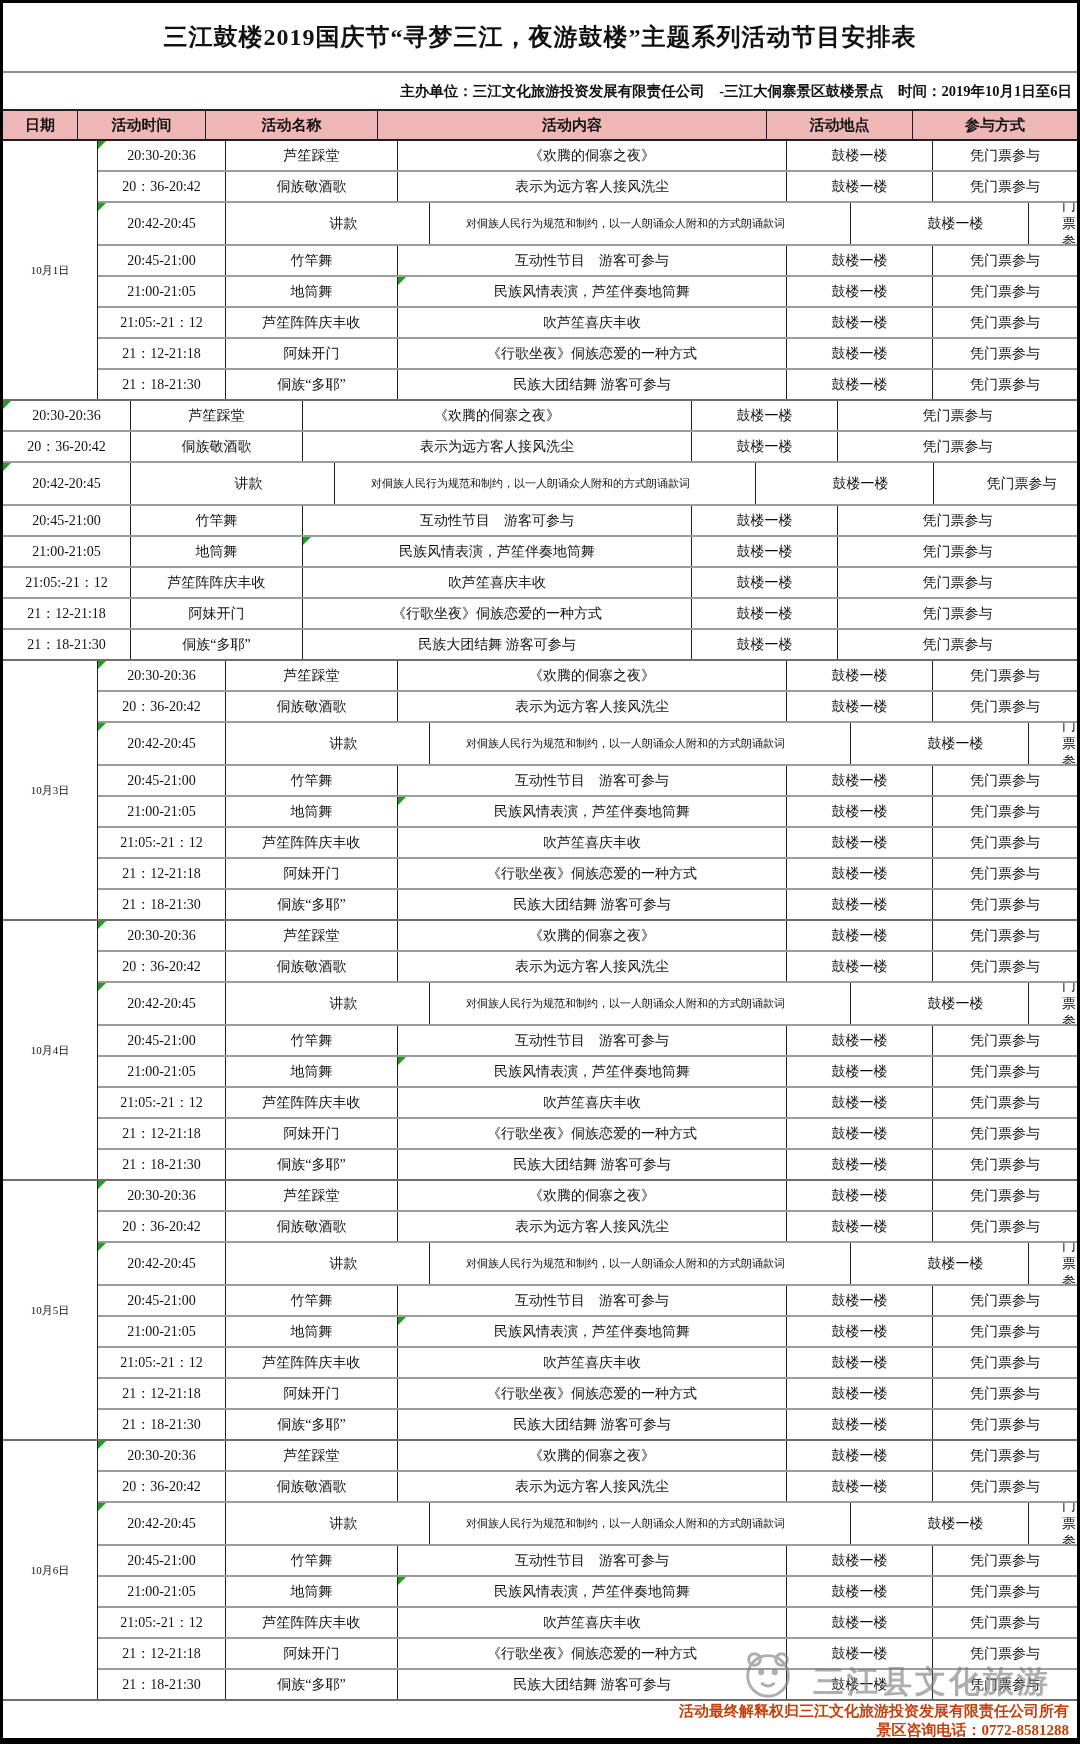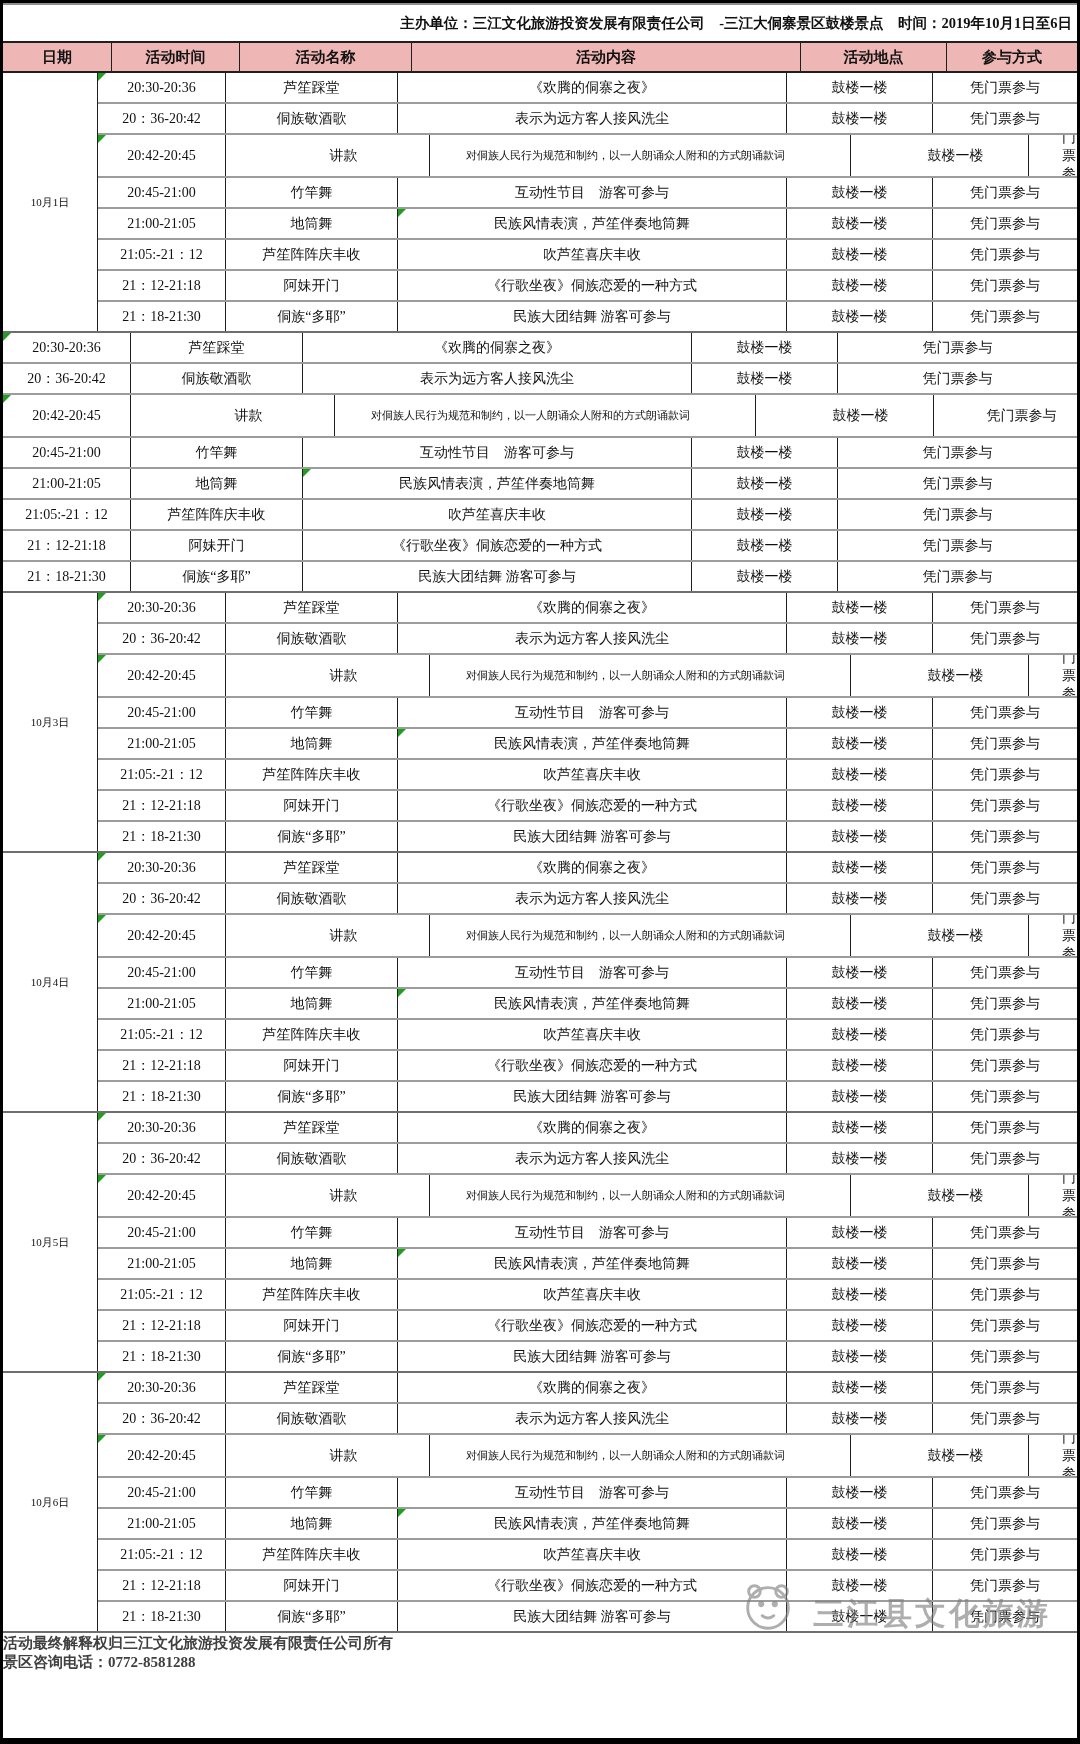--- a/index.html
+++ b/index.html
@@ -16,21 +16,21 @@
                 padding-right:5px;font-size:14.5px;font-weight:bold;font-family:Liberation Serif, serif;}
 
   
   .thead{display:flex;height:32px;box-sizing:border-box;background:var(--pink,#efb6b6);
          border-top:2px solid #1f1f1f;border-bottom:2px solid #1f1f1f;
          font-weight:bold;font-size:15px;}
   .hcell{display:flex;align-items:center;justify-content:center;box-sizing:border-box;
          border-right:1px solid #1f1f1f;}
   .hcell:last-child{border-right:none;}
 
-  .c-date{width:109px;}
+  .c-date{width:75px;}
   .c-time{width:128px;}
   .c-name{width:172px;}
   .c-content{width:389px;}
   .c-loc{width:146px;}
   .c-part{flex:1;}
 
   .tgroup{display:flex;box-sizing:border-box;border-bottom:2px solid #6e6e6e;}
   .datecell{width:95px;box-sizing:border-box;border-right:1px solid #1f1f1f;
             display:flex;align-items:center;justify-content:center;font-size:11px;}
   .grows{flex:1;display:flex;flex-direction:column;}
@@ -41,32 +41,33 @@
          box-sizing:border-box;border-right:1px solid #1f1f1f;font-size:14px;
          overflow:hidden;text-align:center;}
   .gcell:last-child{border-right:none;}
   .gcell.left-wrap{justify-content:flex-start;text-align:left;
                    padding:1px 4px;line-height:1.32;font-size:11px;}
   .flag{position:absolute;top:0;left:0;width:0;height:0;
         border-top:8px solid var(--flag-green,#1f9e1f);border-right:8px solid transparent;}
 
   
   .footer{position:relative;height:38px;padding-top:1px;}
-  .footer-line{display:block;text-align:left;padding-right:8px;
-               font-size:15px;font-weight:bold;line-height:19px;color:#404040;}
+  .footer-line{display:block;text-align:right;padding-right:8px;
+               font-size:15px;font-weight:bold;line-height:19px;color:#c2410c;}
   .watermark{position:absolute;right:26px;top:-56px;display:flex;align-items:flex-end;
              gap:16px;color:rgba(125,125,125,0.62);font-size:31px;font-weight:bold;
              letter-spacing:3px;white-space:nowrap;pointer-events:none;}
   .wm-logo{width:58px;height:58px;flex:0 0 auto;opacity:0.62;}
 </style>
 </head>
 <body>
 
 <div class="page">
 
+  <div class="title-box">三江鼓楼2019国庆节“寻梦三江，夜游鼓楼”主题系列活动节目安排表</div>
   <div class="top-divider"></div>
   <div class="subtitle-bar">主办单位：三江文化旅游投资发展有限责任公司　-三江大侗寨景区鼓楼景点　时间：2019年10月1日至6日</div>
 
   <div id="schedule-table">
     <div class="thead">
         <div class="hcell c-date">日期</div>
         <div class="hcell c-time">活动时间</div>
         <div class="hcell c-name">活动名称</div>
         <div class="hcell c-content">活动内容</div>
         <div class="hcell c-loc">活动地点</div>

